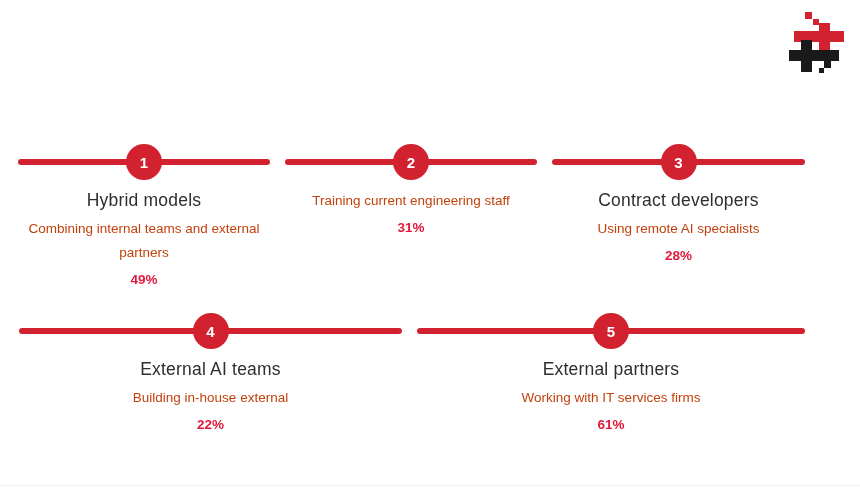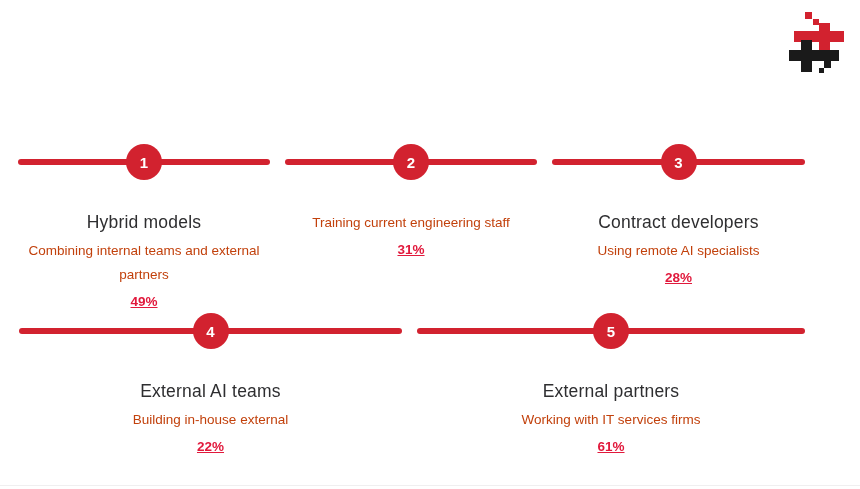--- a/index.html
+++ b/index.html
@@ -54,21 +54,21 @@
 
   .node span {
     color: #ffffff;
     font-size: 15px;
     font-weight: 600;
     line-height: 1;
   }
 
   .text-block {
     position: absolute;
-    top: 67px;
+    top: 45px;
     left: 0;
     right: 0;
     text-align: center;
   }
 
   .title {
     font-size: 17.5px;
     line-height: 22px;
     font-weight: 400;
     color: #2e2e30;
@@ -81,21 +81,20 @@
     line-height: 24px;
     color: #c2410c;
   }
 
   .pct {
     margin-top: 4px;
     font-size: 13.5px;
     line-height: 22px;
     font-weight: 700;
     color: #e1193c;
-    text-decoration: underline;
   }
 
   .bottom-rule {
     position: absolute;
     left: 0;
     right: 0;
     top: 485px;
     height: 1px;
     background: #f0eff0;
   }

